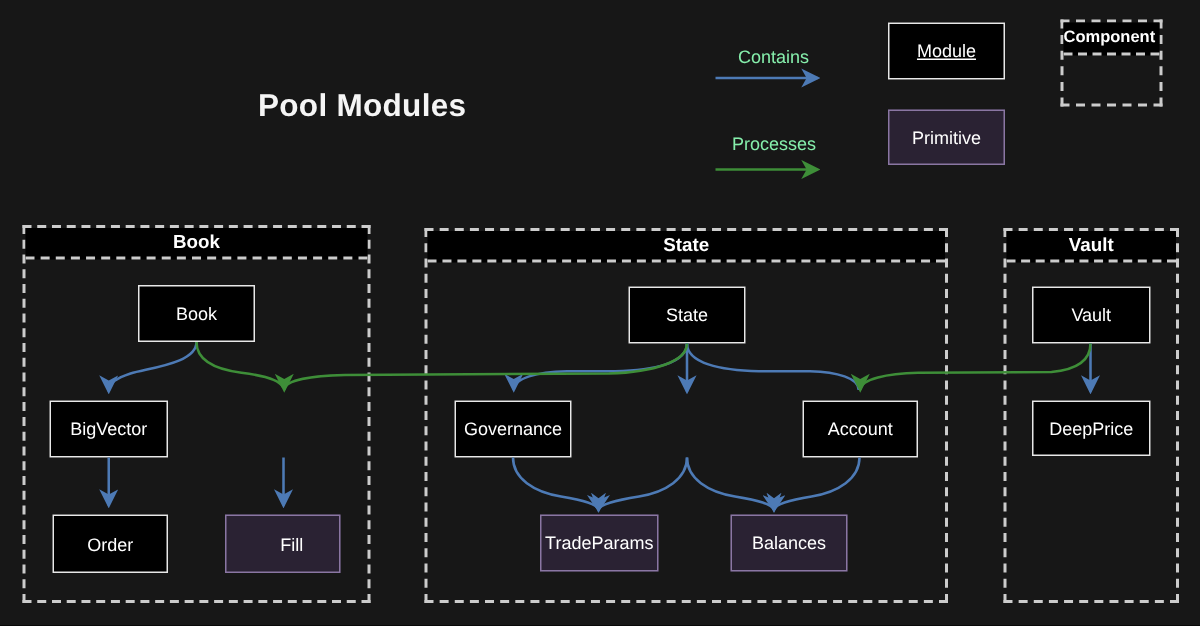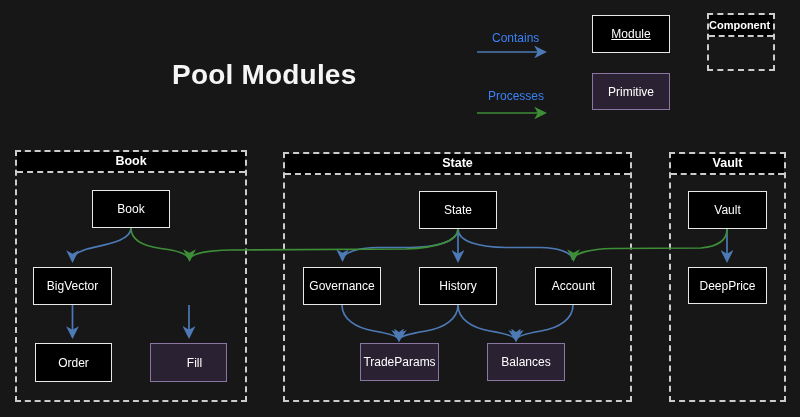--- a/index.html
+++ b/index.html
@@ -11,23 +11,23 @@
   *{margin:0;padding:0;box-sizing:border-box;}
   html,body{background:#000;}
   .stage{
     position:relative;width:800px;height:417px;overflow:hidden;
     background:var(--background);
     font-family:"Liberation Sans","DejaVu Sans",sans-serif;
     color:var(--text-color);
   }
   .page-title{
     position:absolute;left:172px;top:59px;
-    font-size:28px;font-weight:bold;letter-spacing:.2px;color:#f5f5f5;
+    font-size:21px;font-weight:bold;letter-spacing:.2px;color:#f5f5f5;
   }
-  .legend-label{position:absolute;font-size:12px;color:#3b82f6;}
+  .legend-label{position:absolute;font-size:12px;color:#86efac;}
   .node{
     position:absolute;display:flex;align-items:center;justify-content:center;
     background:var(--node-fill);border:1.5px solid var(--node-border);
     font-size:12px;color:var(--text-color);text-align:center;
   }
   .node.primitive{background:var(--primitive-fill);border:1.5px solid var(--primitive-border);}
   .container-box{
     position:absolute;border:2px dashed var(--container-border);
   }
   .container-title{
@@ -82,21 +82,20 @@
     <div class="container-title">Vault</div>
   </div>
 
   <div class="node" style="left:92px;top:190px;width:78px;height:38px;">Book</div>
   <div class="node" style="left:33px;top:267px;width:79px;height:38px;">BigVector</div>
   <div class="node" style="left:35px;top:343px;width:77px;height:39px;">Order</div>
   <div class="node primitive" style="left:150px;top:343px;width:77px;height:39px;padding-left:12px;">Fill</div>
 
   <div class="node" style="left:419px;top:191px;width:78px;height:38px;">State</div>
   <div class="node" style="left:303px;top:267px;width:78px;height:38px;">Governance</div>
-  <div class="node" style="left:419px;top:267px;width:78px;height:38px;">History</div>
   <div class="node" style="left:535px;top:267px;width:77px;height:38px;">Account</div>
   <div class="node primitive" style="left:360px;top:343px;width:79px;height:38px;">TradeParams</div>
   <div class="node primitive" style="left:477px;top:343px;width:78px;height:38px;margin-left:10px;">Balances</div>
 
   <div class="node" style="left:688px;top:191px;width:79px;height:38px;">Vault</div>
   <div class="node" style="left:688px;top:267px;width:79px;height:37px;">DeepPrice</div>
 
   <svg class="edges" width="800" height="417" viewBox="0 0 800 417">
     <defs>
       <marker id="head-blue" viewBox="0 0 10 10" refX="8.5" refY="5" markerWidth="7.5" markerHeight="7.5" orient="auto">

